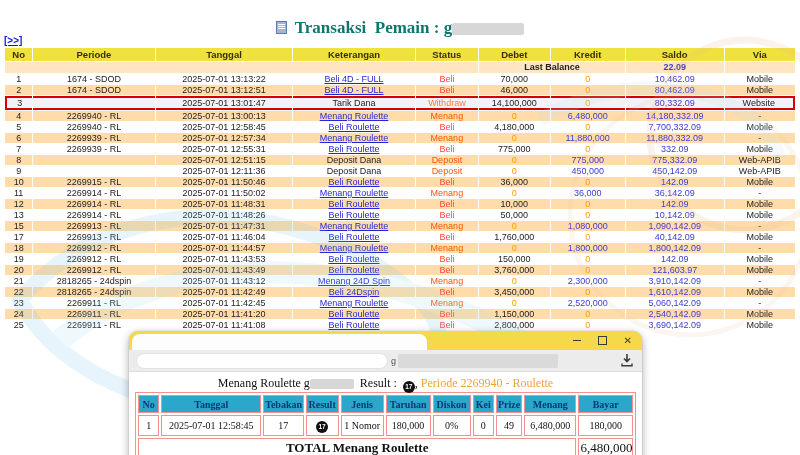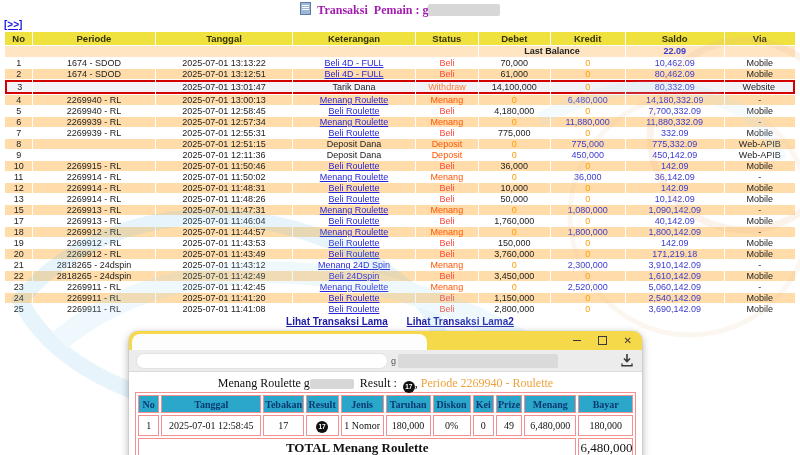--- a/index.html
+++ b/index.html
@@ -6,23 +6,23 @@
   body{
     width:800px;height:455px;position:relative;overflow:hidden;
     background:#ffffff;
     font-family:"Liberation Sans","DejaVu Sans",sans-serif;
     font-size:9px;color:#222;
   }
   
   .watermark{position:absolute;inset:0;pointer-events:none;z-index:5;}
   
   .page-title{
-    text-align:center;padding-top:2px;height:17px;
+    text-align:center;padding-top:18px;height:17px;
     font-family:"Liberation Serif","DejaVu Serif",serif;
-    font-weight:bold;font-size:12px;color:#a21caf;
+    font-weight:bold;font-size:17px;color:#0f766e;
   }
   .page-title .doc-ico{display:inline-block;width:9px;height:11px;background:#9db7d8;
     border:1px solid #5f7ca8;vertical-align:-1px;margin-right:4px;position:relative;}
   .page-title .doc-ico:before{content:"";position:absolute;left:1px;top:2px;right:1px;height:1px;background:#fff;box-shadow:0 2px 0 #fff,0 4px 0 #fff;}
   .redact{display:inline-block;background:#d7d7d7;border-radius:2px;vertical-align:-2px;}
   .back-link-row{height:12px;padding-left:4px;}
   .back-link{color:#1414e0;text-decoration:underline;font-size:10px;font-weight:bold;cursor:pointer;}
   
   table.main{
     width:792px;margin:0 4px;border-collapse:separate;border-spacing:1px;
@@ -169,21 +169,21 @@
         <td class="val-zero">0</td>
         <td class="saldo">10,462.09</td>
         <td>Mobile</td>
       </tr>
       <tr>
         <td>2</td>
         <td>1674 - SDOD</td>
         <td>2025-07-01 13:12:51</td>
         <td><a class="ket-link">Beli 4D - FULL</a></td>
         <td style="color: rgb(255, 74, 60);">Beli</td>
-        <td class="val-debet">61,000</td>
+        <td class="val-debet">46,000</td>
         <td class="val-zero">0</td>
         <td class="saldo">80,462.09</td>
         <td>Mobile</td>
       </tr>
       <tr class="hl">
         <td>3</td>
         <td></td>
         <td>2025-07-01 13:01:47</td>
         <td>Tarik Dana</td>
         <td style="color: rgb(255, 122, 46);">Withdraw</td>
@@ -347,21 +347,21 @@
         <td>Mobile</td>
       </tr>
       <tr>
         <td>20</td>
         <td>2269912 - RL</td>
         <td>2025-07-01 11:43:49</td>
         <td><a class="ket-link">Beli Roulette</a></td>
         <td style="color: rgb(255, 74, 60);">Beli</td>
         <td class="val-debet">3,760,000</td>
         <td class="val-zero">0</td>
-        <td class="saldo">171,219.18</td>
+        <td class="saldo">121,603.97</td>
         <td>Mobile</td>
       </tr>
       <tr>
         <td>21</td>
         <td>2818265 - 24dspin</td>
         <td>2025-07-01 11:43:12</td>
         <td><a class="ket-link">Menang 24D Spin</a></td>
         <td style="color: rgb(255, 85, 0);">Menang</td>
         <td class="val-zero">0</td>
         <td class="val-kredit">2,300,000</td>

